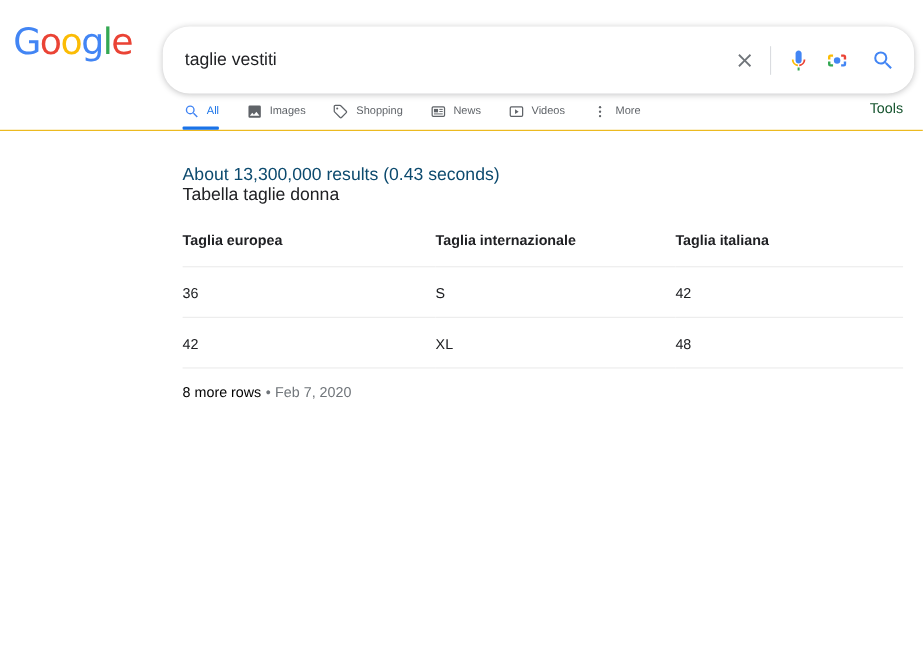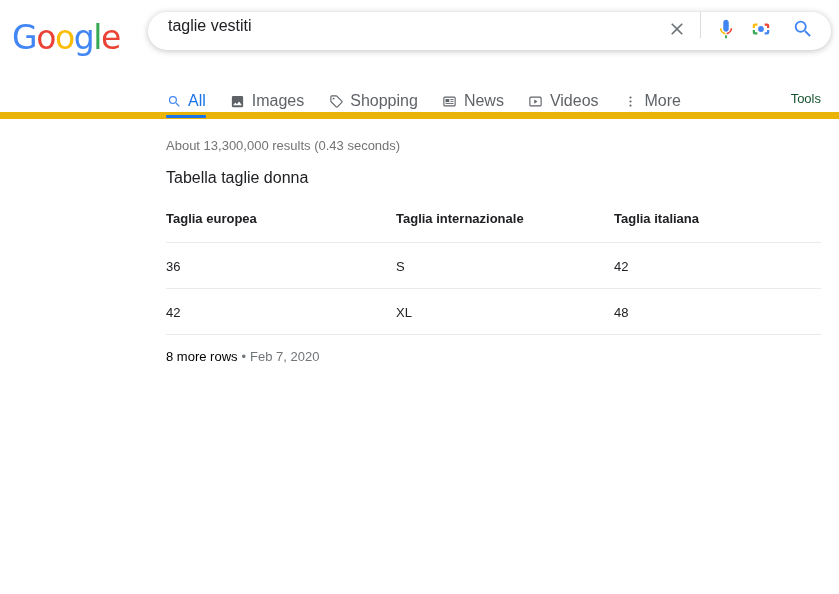--- a/index.html
+++ b/index.html
@@ -12,21 +12,21 @@
     font-family: "Liberation Sans", sans-serif;
     overflow: hidden;
   }
 
   
   .header {
     position: relative;
     width: 839px;
     height: 119px;
     background: #fff;
-    border-bottom: 7px solid #eab308;
+    border-bottom: 1px solid #eab308;
   }
 
   .logo {
     position: absolute;
     left: 12px;
     top: 20px;
     font-size: 33px;
     line-height: 36px;
     letter-spacing: -1.4px;
     font-family: "DejaVu Sans", sans-serif;
@@ -36,28 +36,28 @@
   .logo .c1 { color: #4285F4; }
   .logo .c2 { color: #EA4335; }
   .logo .c3 { color: #FBBC05; }
   .logo .c4 { color: #4285F4; }
   .logo .c5 { color: #34A853; }
   .logo .c6 { color: #EA4335; }
 
   .searchbar {
     position: absolute;
     left: 148px;
-    top: 12px;
+    top: 24px;
     width: 683px;
-    height: 38px;
+    height: 61px;
     border-radius: 24px;
     background: #fff;
     box-shadow: 0 1px 6px rgba(32,33,36,.28);
     display: flex;
-    align-items: flex-start;
+    align-items: center;
   }
   .search-input {
     flex: 1;
     border: none;
     outline: none;
     font-size: 16px;
     color: #202124;
     padding: 0 14px 0 20px;
     font-family: "Liberation Sans", sans-serif;
     background: transparent;
@@ -90,21 +90,21 @@
     display: flex;
     align-items: flex-start;
     height: 33px;
   }
   .tab {
     display: flex;
     align-items: center;
     gap: 6px;
     height: 30px;
     margin-right: 24px;
-    font-size: 16px;
+    font-size: 10px;
     color: #5f6368;
     cursor: pointer;
     position: relative;
     white-space: nowrap;
     justify-content: flex-end;
   }
   .tab.active { color: #1a73e8; }
   .tab .underline {
     position: absolute;
     left: 0;
@@ -131,23 +131,23 @@
   }
 
   
   .main {
     position: relative;
     padding: 0;
   }
   .result-stats {
     position: absolute;
     left: 166px;
-    top: 19px;
-    font-size: 13px;
-    color: #737373;
+    top: 32px;
+    font-size: 16px;
+    color: #0c4a6e;
   }
   .snippet {
     position: absolute;
     left: 166px;
     top: 50px;
     width: 655px;
   }
   .snippet-title {
     font-size: 16px;
     color: #202124;

